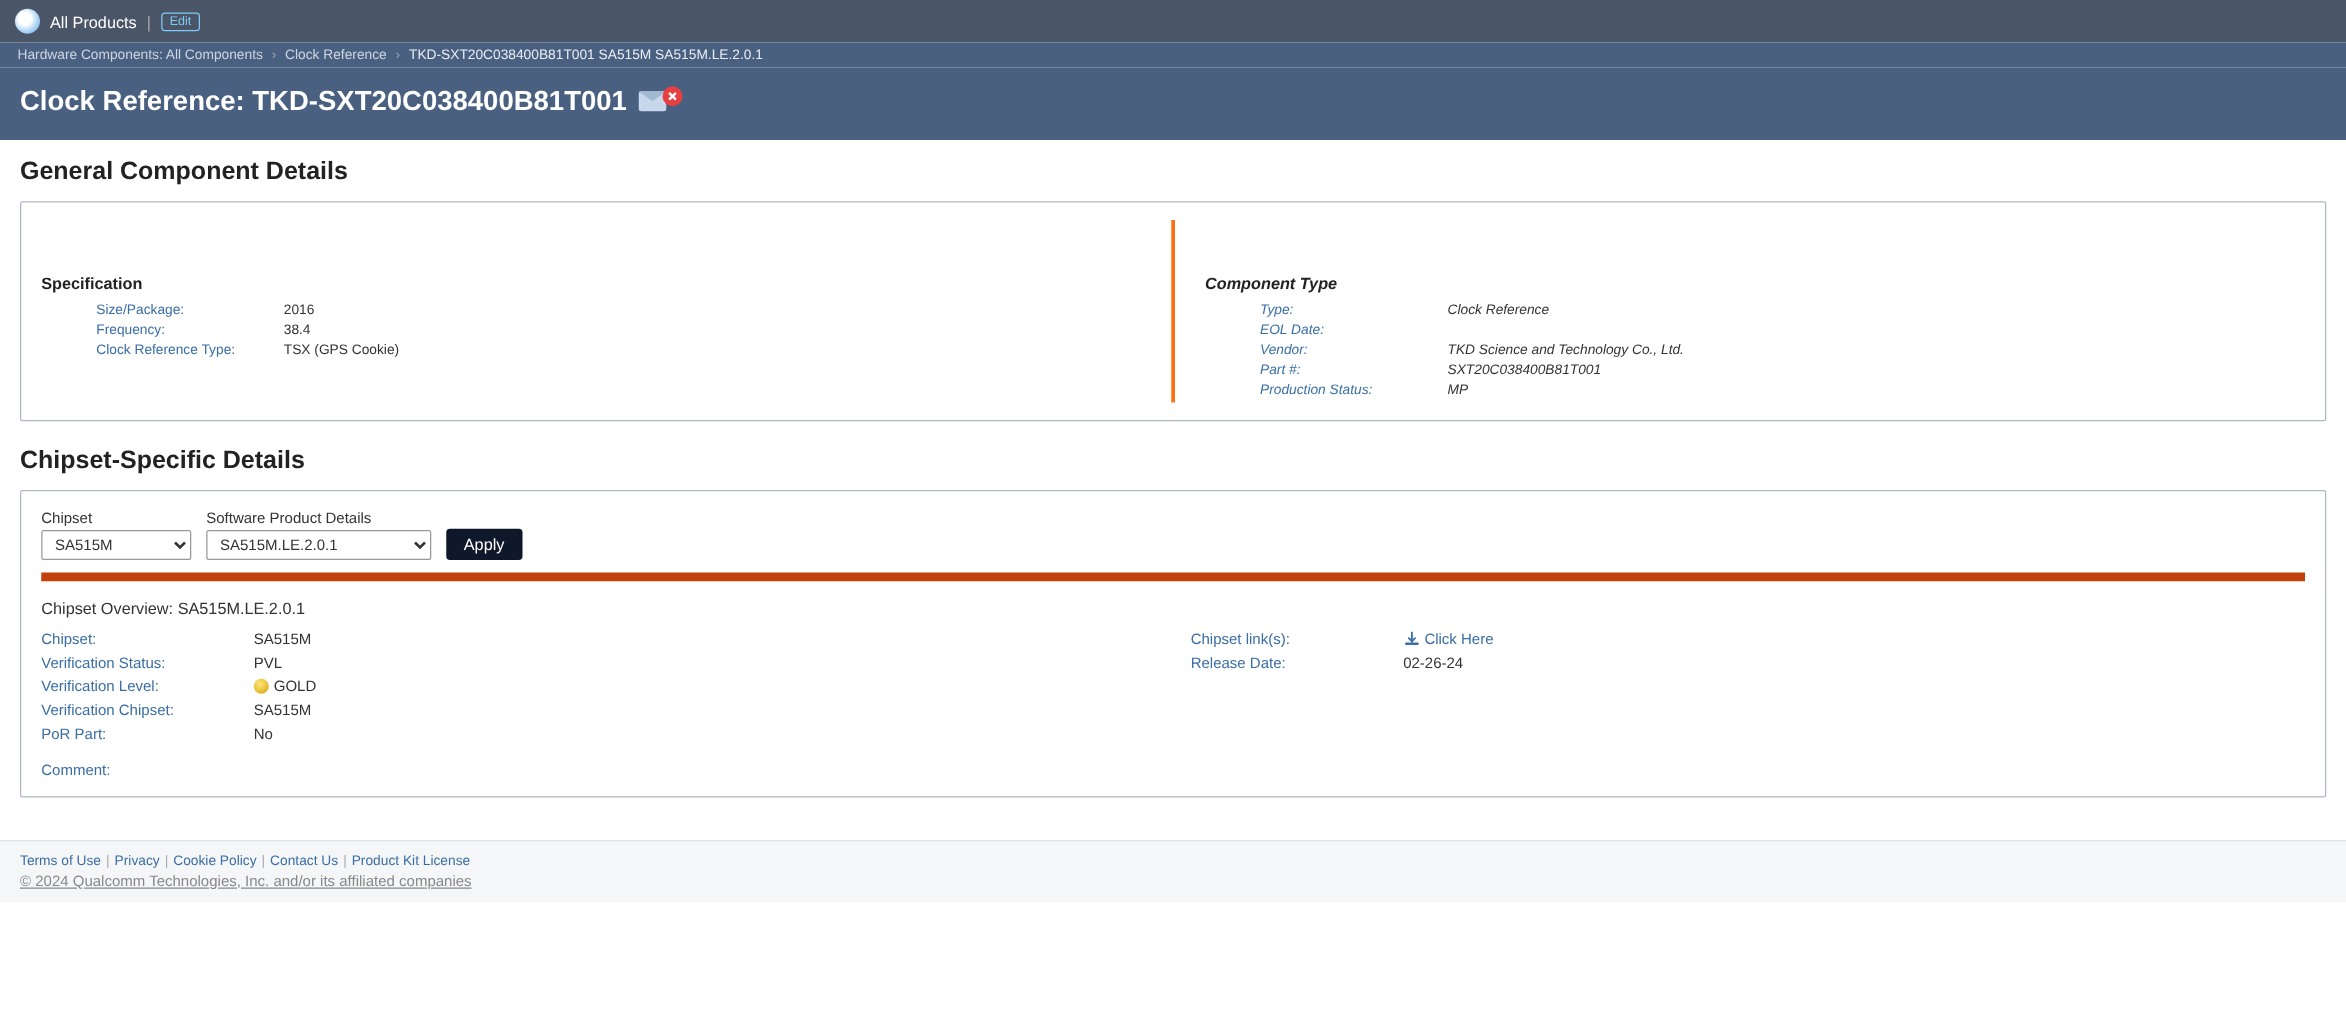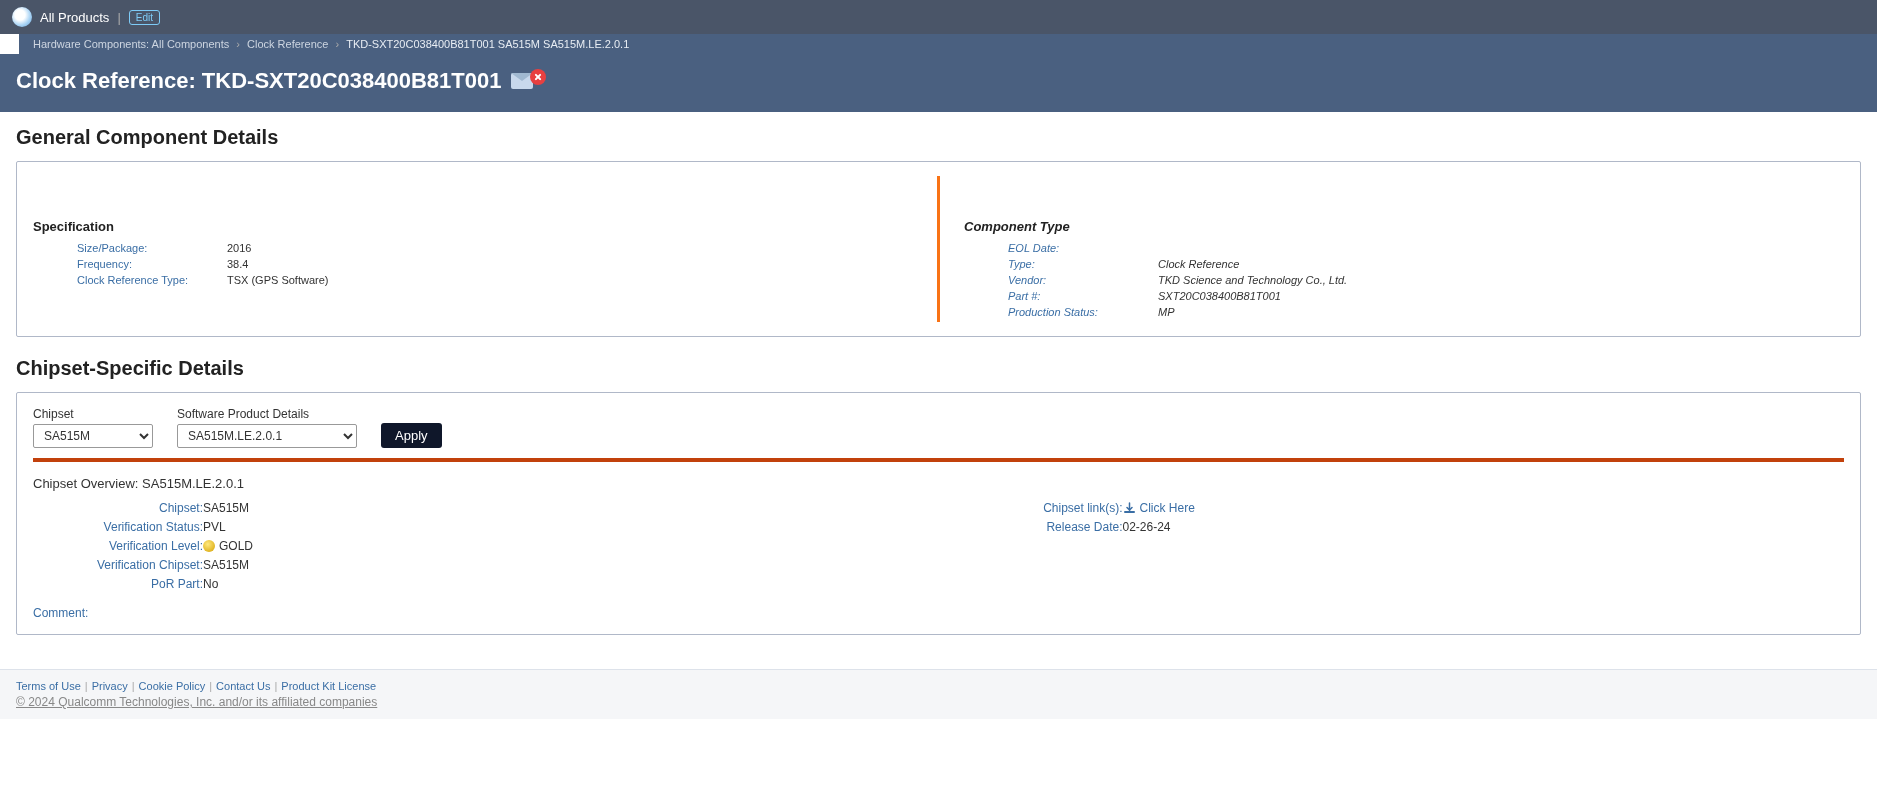--- a/index.html
+++ b/index.html
@@ -39,21 +39,20 @@
       border-radius: 3px;
       padding: 1px 6px;
     }
 
     
     .breadcrumb-bar {
       background: #4a6080;
       padding: 4px 14px;
       font-size: 11px;
       color: #cdd5e0;
-      margin-left: 19px;
     }
     .breadcrumb-bar a {
       color: #cdd5e0;
       text-decoration: none;
     }
     .breadcrumb-bar .sep {
       margin: 0 4px;
       color: #aaa;
     }
     .breadcrumb-bar .current {
@@ -170,24 +169,24 @@
       flex-shrink: 0;
     }
     .detail-value {
       color: #333;
     }
 
     
     .chipset-controls {
       display: flex;
       align-items: flex-end;
-      gap: 24px;
+      gap: 12px;
       margin-bottom: 14px;
       padding-bottom: 10px;
-      border-bottom: 4px solid #c2410c;
+      border-bottom: 7px solid #c2410c;
     }
     .control-group {
       display: flex;
       flex-direction: column;
       gap: 3px;
     }
     .control-label {
       font-size: 12px;
       color: #333;
     }
@@ -219,21 +218,20 @@
       color: #222;
       margin-bottom: 10px;
     }
     .chipset-overview-title span {
       font-weight: normal;
       color: #333;
     }
     .chipset-detail-columns {
       display: flex;
       gap: 4px;
-      text-align: right;
     }
     .chipset-detail-col {
       flex: 1;
     }
     .chipset-detail-col + .chipset-detail-col {
       padding-left: 24px;
     }
     .chipset-detail-row {
       display: flex;
       margin-bottom: 5px;
@@ -344,33 +342,33 @@
           <div class="detail-row">
             <span class="detail-label">Size/Package:</span>
             <span class="detail-value">2016</span>
           </div>
           <div class="detail-row">
             <span class="detail-label">Frequency:</span>
             <span class="detail-value">38.4</span>
           </div>
           <div class="detail-row">
             <span class="detail-label">Clock Reference Type:</span>
-            <span class="detail-value">TSX (GPS Software)</span>
+            <span class="detail-value">TSX (GPS Cookie)</span>
           </div>
         </div>
 
         <div class="detail-col">
           <div class="detail-heading">Component Type</div>
           <div class="detail-row">
+            <span class="detail-label">Type:</span>
+            <span class="detail-value">Clock Reference</span>
+          </div>
+          <div class="detail-row">
             <span class="detail-label">EOL Date:</span>
             <span class="detail-value"></span>
-          </div>
-          <div class="detail-row">
-            <span class="detail-label">Type:</span>
-            <span class="detail-value">Clock Reference</span>
           </div>
           <div class="detail-row">
             <span class="detail-label">Vendor:</span>
             <span class="detail-value">TKD Science and Technology Co.,  Ltd.</span>
           </div>
           <div class="detail-row">
             <span class="detail-label">Part #:</span>
             <span class="detail-value">SXT20C038400B81T001</span>
           </div>
           <div class="detail-row">

